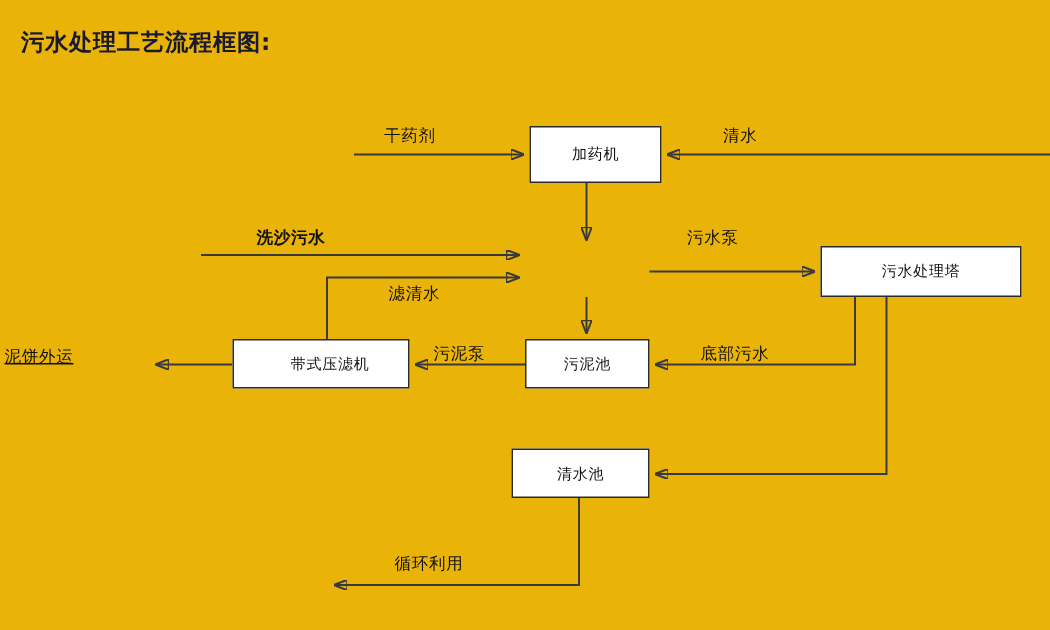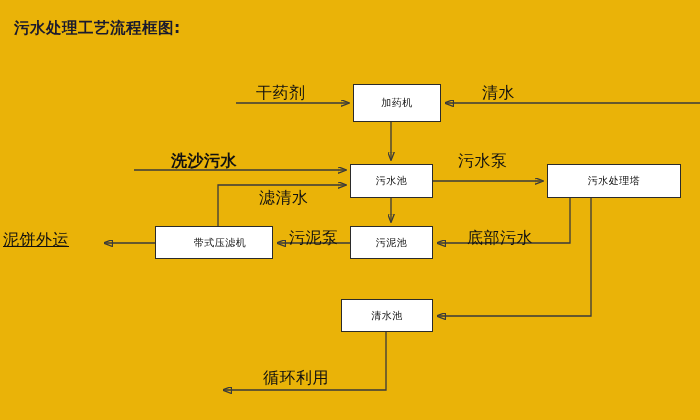--- a/index.html
+++ b/index.html
@@ -33,21 +33,21 @@
     display: flex;
     align-items: center;
     justify-content: center;
     font-size: 10px;
     color: #111111;
     white-space: nowrap;
     letter-spacing: 0.5px;
   }
   .edge-label {
     position: absolute;
-    font-size: 16px;
+    font-size: 11px;
     color: #111111;
     white-space: nowrap;
     letter-spacing: 0.5px;
   }
   #wires {
     position: absolute;
     left: 0;
     top: 0;
     width: 700px;
     height: 420px;
@@ -95,23 +95,20 @@
 
     <path d="M591,198 L591,316 L437,316" marker-end="url(#ah)"></path>
 
     <path d="M386,332 L386,390 L223,390" marker-end="url(#ah)"></path>
   </svg>
 
   <div class="node" style="left:353px; top:84px; width:88px; height:38px;">
     <span>加药机</span>
   </div>
 
-  <div class="node" style="left:350px; top:164px; width:83px; height:34px;">
-    <span>污水池</span>
-  </div>
 
   <div class="node" style="left:547px; top:164px; width:134px; height:34px;">
     <span>污水处理塔</span>
   </div>
 
   <div class="node" style="left:155px; top:226px; width:118px; height:33px;padding-left:12px;">
     <span>带式压滤机</span>
   </div>
 
   <div class="node" style="left:341px; top:299px; width:92px; height:33px;">

